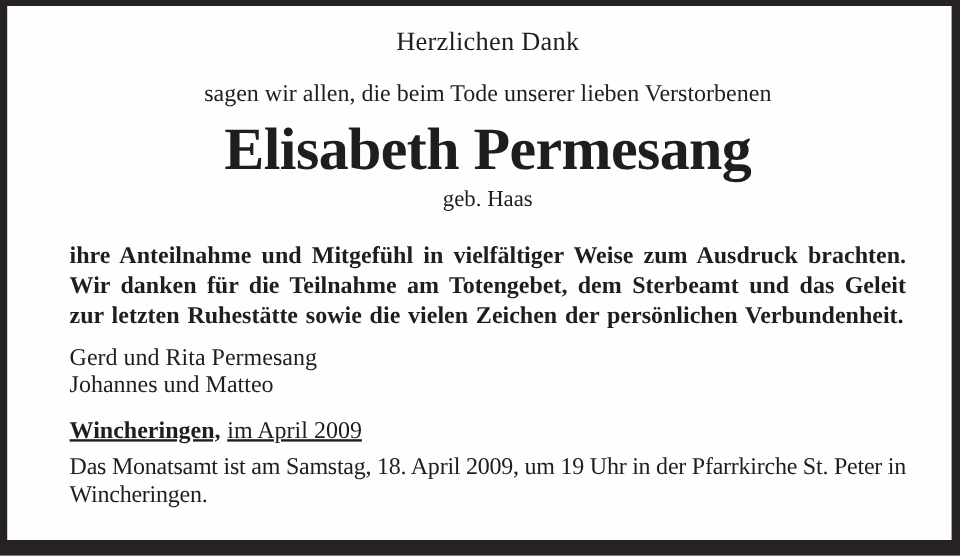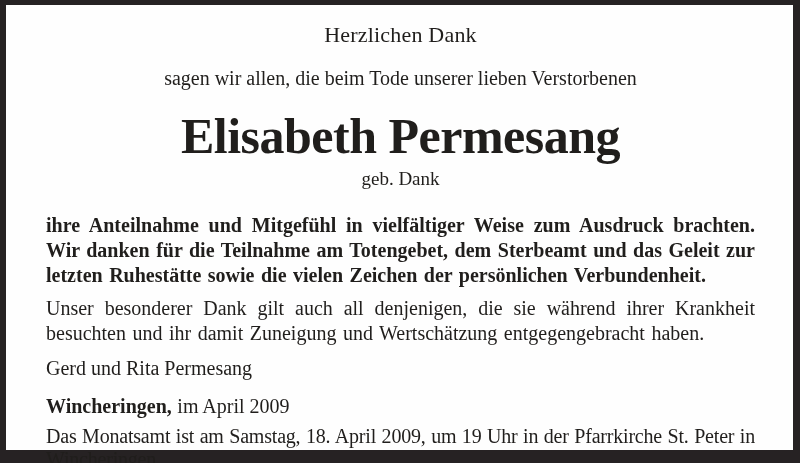--- a/index.html
+++ b/index.html
@@ -15,37 +15,37 @@
     overflow: hidden;
   }
   .paper {
     position: absolute;
     left: 6px;
     top: 5px;
     right: 7px;
     bottom: 13px;
     background: #fefefe;
     color: #201e1c;
-    padding: 0 38px 0 40px;
+    padding: 0 38px 0 52px;
     box-sizing: border-box;
   }
   .heading {
     margin: 17px 0 0 0;
     font-size: 22px;
     font-weight: normal;
     text-align: center;
     letter-spacing: 0.2px;
   }
   .intro-line {
     margin-top: 19px;
     font-size: 20px;
     text-align: center;
   }
   .deceased-name {
-    margin: 20px 0 0 0;
+    margin: 8px 0 0 0;
     font-size: 50px;
     font-weight: bold;
     text-align: center;
     letter-spacing: -0.5px;
     line-height: 1.05;
   }
   .maiden-name {
     margin-top: 5px;
     font-size: 19px;
     text-align: center;
@@ -61,20 +61,21 @@
   .p2 { margin-top: 8px; }
   .mourners-block {
     margin-top: 11px;
     font-size: 20px;
     line-height: 23px;
     padding-right: 8px;
   }
   .place-date-line {
     margin-top: 15px;
     font-size: 20px;
+    text-decoration: underline;
   }
   .place-name { font-weight: bold; }
   .date-text { margin-left: 0.28em; }
   .service-paragraph {
     margin: 0;
     margin-top: 7px;
     font-size: 20px;
     line-height: 23px;
     text-align: justify;
     word-spacing: -0.5px;
@@ -85,28 +86,28 @@
 <body>
 
 <div class="paper">
 
   <h1 class="heading">Herzlichen Dank</h1>
 
   <div class="intro-line">sagen wir allen, die beim Tode unserer lieben Verstorbenen</div>
 
   <h2 class="deceased-name">Elisabeth Permesang</h2>
 
-  <div class="maiden-name">geb. Dank</div>
+  <div class="maiden-name">geb. Haas</div>
 
   <p class="body-paragraph p1">ihre Anteilnahme und Mitgefühl in vielfältiger Weise zum Ausdruck brachten. Wir danken für die Teilnahme am Totengebet, dem Sterbeamt und das Geleit zur letzten Ruhestätte sowie die vielen Zeichen der persönlichen Verbundenheit.</p>
 
-  <p class="body-paragraph p2">Unser besonderer Dank gilt auch all denjenigen, die sie während ihrer Krankheit besuchten und ihr damit Zuneigung und Wertschätzung entgegengebracht haben.</p>
 
   <div class="mourners-block">
     <div>Gerd und Rita Permesang</div>
+    <div>Johannes und Matteo</div>
   </div>
 
   <div class="place-date-line">
     <span class="place-name">Wincheringen,</span><span class="date-text">im April 2009</span>
   </div>
 
   <p class="service-paragraph">Das Monatsamt ist am Samstag, 18. April 2009, um 19 Uhr in der Pfarrkirche St. Peter in Wincheringen.</p>
 
 </div>
 

